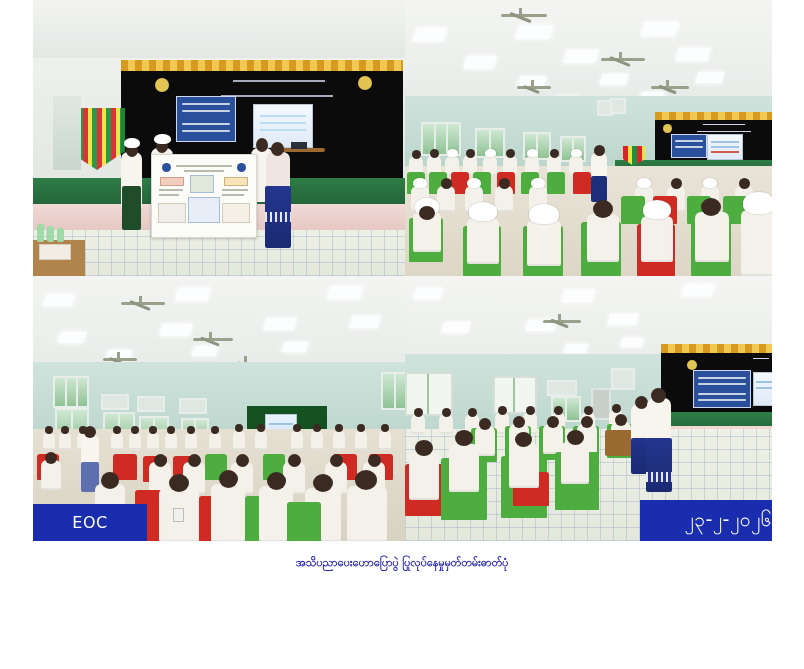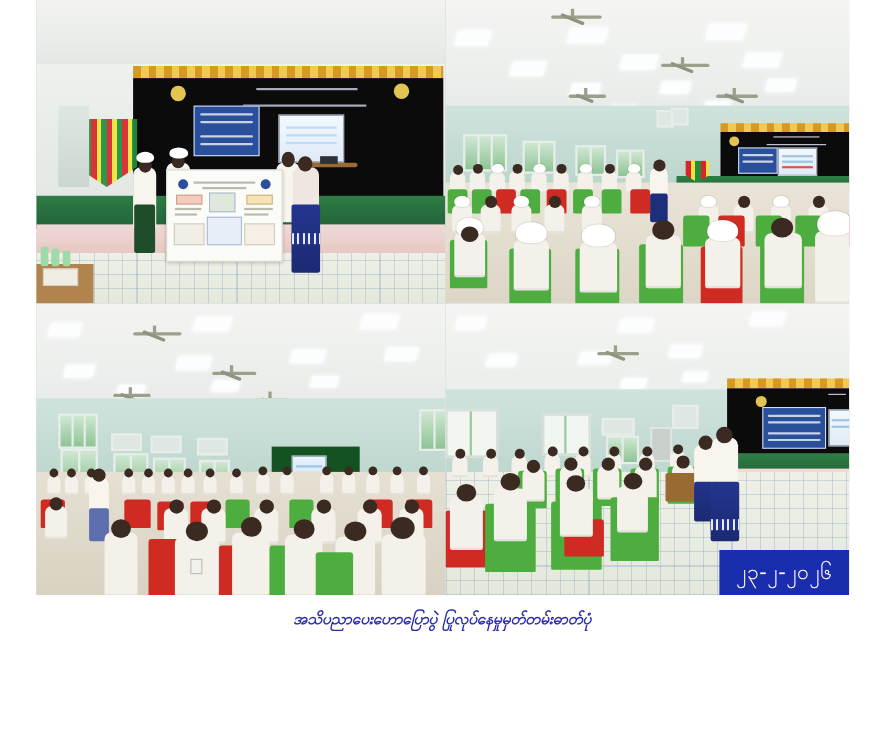--- a/index.html
+++ b/index.html
@@ -189,42 +189,43 @@
   .badge-eoc {
     left: 0px;
     bottom: 0px;
     width: 114px;
     height: 37px;
     font-size: 16px;
   }
   .badge-date {
     right: 0px;
     bottom: 0px;
-    width: 118px;
+    width: 132px;
     height: 41px;
     font-size: 19px;
+    justify-content: flex-end;
   }
 
   
   .caption {
     position: absolute;
     left: 0;
     top: 548px;
     width: 804px;
     text-align: center;
     color: #2b2bab;
     font-weight: bold;
     font-size: 15.5px;
     line-height: 30px;
     letter-spacing: -0.1px;
   }
   .caption .line { display: block; white-space: nowrap; }
   .caption .line.l1 { font-size: 15.2px; }
   .caption .line.l2 { font-size: 15.2px; }
-  .caption .line.l3 { font-size: 14px; font-style: italic; }
+  .caption .line.l3 { font-size: 11px; }
 </style>
 </head>
 <body>
 
 <div id="page">
 
   <div class="collage">
 
     <div class="photo">
       <div class="scene">
@@ -588,20 +589,23 @@
 
           <div class="person" style="left:272px;top:212px;width:36px;height:54px;"></div>
           <div class="head" style="left:280px;top:198px;width:20px;height:18px;"></div>
 
           <div class="seat green" style="left:254px;top:226px;width:34px;height:40px;"></div>
           <div class="person" style="left:314px;top:210px;width:40px;height:56px;"></div>
           <div class="head" style="left:322px;top:194px;width:22px;height:20px;"></div>
         </div>
       </div>
 
+      <div class="badge badge-eoc">
+        <span>EOC</span>
+      </div>
     </div>
 
     <div class="photo">
       <div class="scene">
         <div class="ceiling" style="height:96px;background:linear-gradient(#f4f5f3,#e9ece9);"></div>
 
         <div class="light" style="left:10px;top:12px;width:26px;height:11px;"></div>
         <div class="light" style="left:158px;top:14px;width:30px;height:12px;"></div>
         <div class="light" style="left:278px;top:8px;width:30px;height:12px;"></div>
         <div class="light" style="left:38px;top:46px;width:26px;height:11px;"></div>

